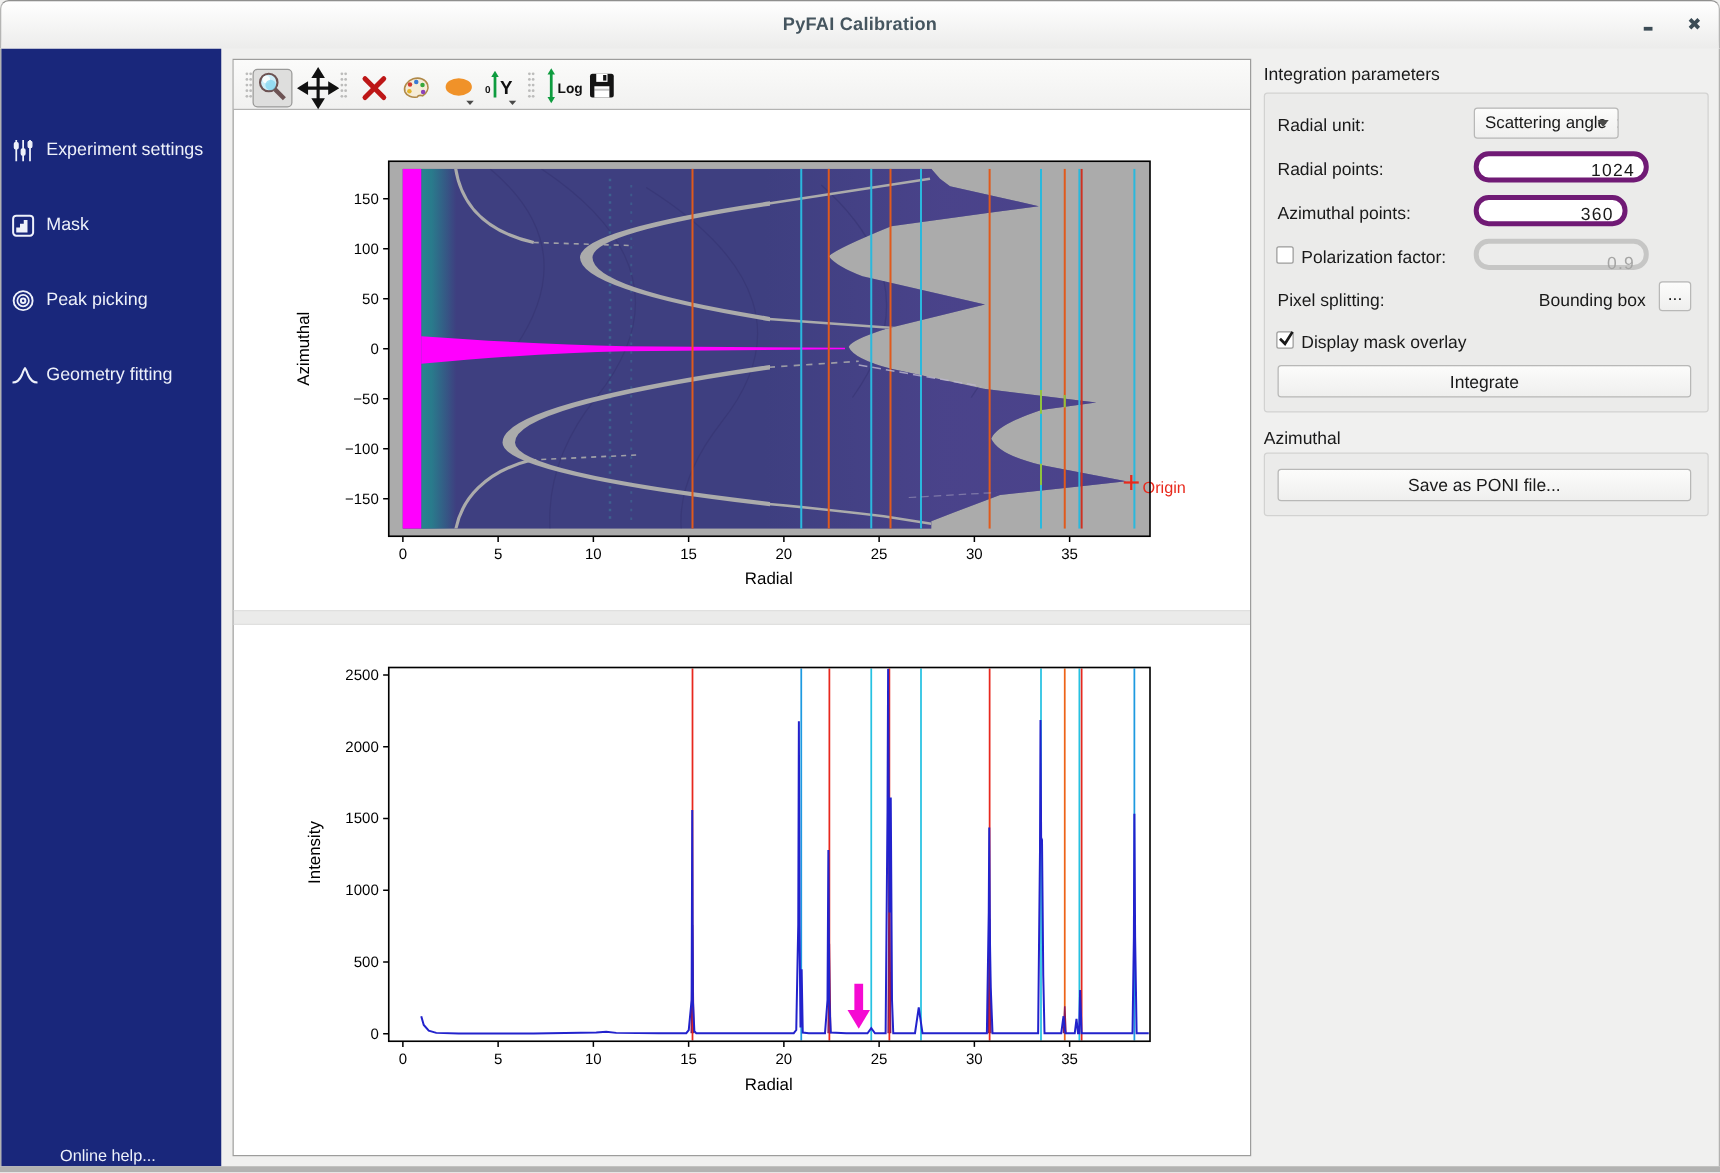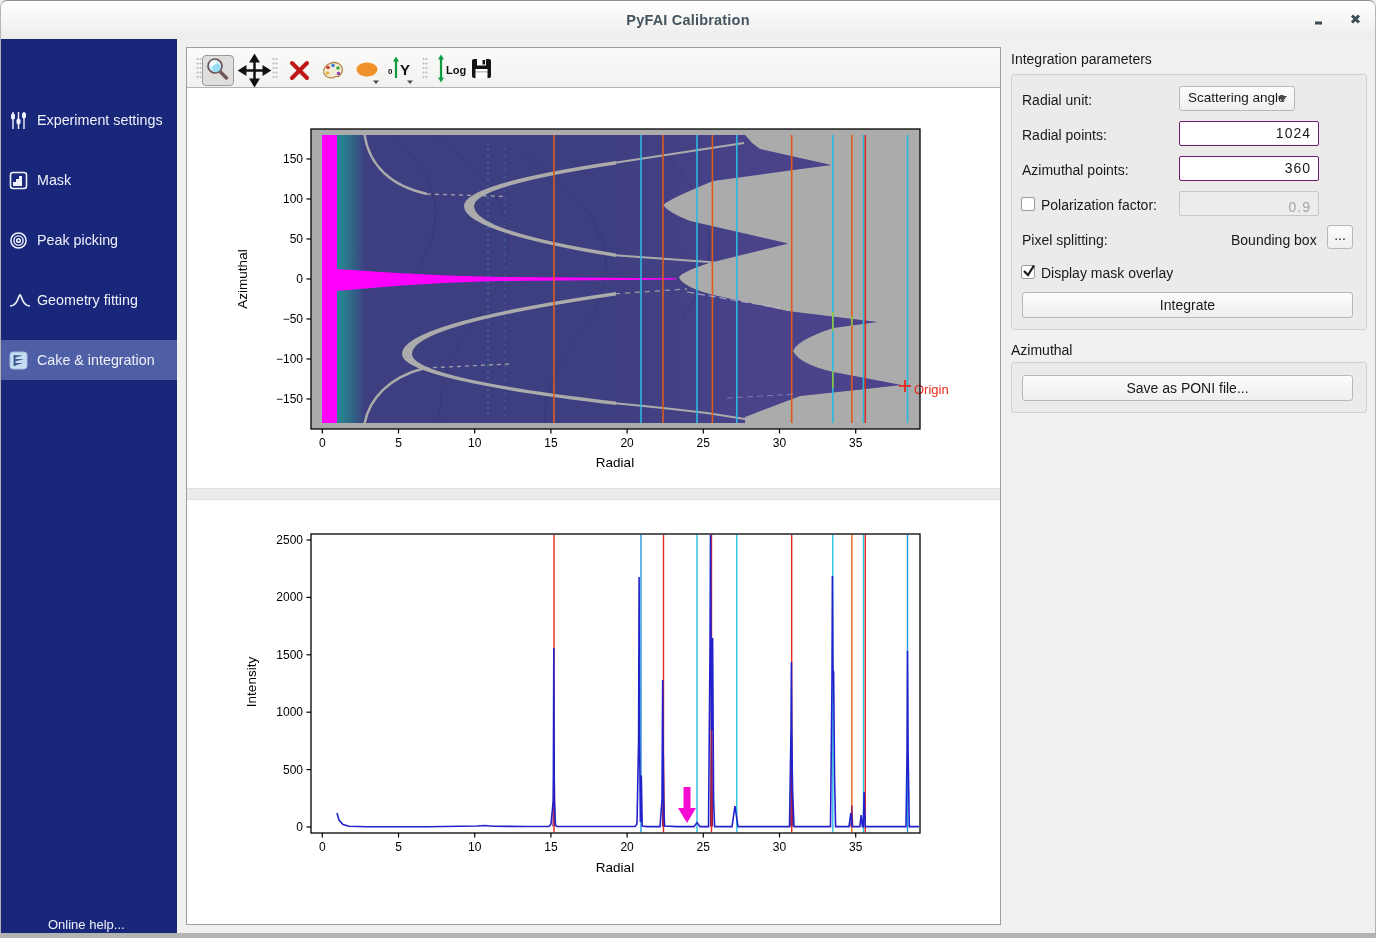--- a/index.html
+++ b/index.html
@@ -21,21 +21,21 @@
 #onlinehelp { left:47px; top:878px; color:#eef1fa; font-size:13px; }
 
 #panel { left:186px; top:47px; width:815px; height:878px; border:1px solid #9d9d9c; background:#ffffff; }
 #toolbar { left:0; top:0; width:813px; height:40px; background:linear-gradient(#fbfbfa,#f1f1f0); border-bottom:1px solid #b3b3b2; }
 #splitter { left:0; top:440px; width:813px; height:12px; background:#ebebea; border-top:1px solid #e0e0df; border-bottom:1px solid #e0e0df;}
 #statusbar { left:0; top:844px; width:813px; height:32px; background:#efefee; border-top:1px solid #c9c9c8; font-size:14px; color:#111; }
 #statusbar .txt { position:absolute; left:7px; top:11px; }
 
 .rlabel { font-size:14px; color:#191919; }
 .groupbox { border:1px solid #d2d2d1; border-radius:3px; background:#ebebea; }
-.field { border:1px solid #701a75; border-radius:2px; background:#ffffff; font-size:14px; color:#191919; text-align:right; padding-right:7px; }
+.field { border:4px solid #701a75; border-radius:12px; background:#ffffff; font-size:14px; color:#191919; text-align:right; padding-right:7px; }
 .btn { border:1px solid #b8b8b7; border-radius:3px; background:linear-gradient(#fcfcfb,#efefee); font-size:14px; color:#191919; text-align:center; }
 .cb { width:14px; height:14px; border:1px solid #9b9b9a; border-radius:2px; background:#fff; }
 #botstrip { left:0; top:933px; width:1376px; height:5px; background:#b2b2b1; }
 #leftedge { left:0; top:39px; width:1px; height:894px; background:#b2b2b1;}
 #rightedge { left:1375px; top:39px; width:1px; height:894px; background:#b2b2b1;}
 </style>
 </head>
 <body>
 <div class="abs" id="titlebar"></div>
 <div class="abs" id="title">PyFAI Calibration</div>
@@ -71,28 +71,20 @@
     </svg>
   </div>
   <div class="navitem" style="top:181px">
       <span class="lbl">Peak picking</span>
     <svg width="19" height="19" viewBox="0 0 19 19">
       <circle cx="9.5" cy="9.5" r="7.6" fill="none" stroke="#eef1fa" stroke-width="1.5"></circle>
       <circle cx="9.5" cy="9.5" r="4.6" fill="none" stroke="#eef1fa" stroke-width="1.4"></circle>
       <circle cx="9.5" cy="9.5" r="1.8" fill="none" stroke="#eef1fa" stroke-width="1.6"></circle>
     </svg>
   </div>
-  <div class="navitem sel" style="top:301px">
-      <span class="lbl">Cake &amp; integration</span>
-    <svg width="19" height="19" viewBox="0 0 19 19">
-      <rect x="1" y="1" width="17" height="17" rx="3" fill="#c7ddf2" stroke="#9fc0e0" stroke-width="1"></rect>
-      <path d="M4.5 4 L6.5 4 L6.5 15 L4.5 15 Z" fill="#3c5f92"></path>
-        <path d="M6 4.2 L14 4.2 L6 6.8 Z M6 8 L15 8 L6 10.6 Z M6 12 L14 12 L6 14.6 Z" fill="#3c5f92"></path>
-    </svg>
-  </div>
   <div class="abs" id="onlinehelp">Online help...</div>
 </div>
 <div class="abs" id="panel">
   <div class="abs" id="toolbar">
   <svg width="813" height="40" viewBox="0 0 813 40">
     <g fill="#bcbcbb">
       <g id="h1">
             <circle cx="10.5" cy="11" r="1.1"></circle>
             <circle cx="13.5" cy="11" r="1.1"></circle>
             <circle cx="10.5" cy="15.5" r="1.1"></circle>
@@ -392,21 +384,21 @@
 <div class="abs rlabel" style="left:1022px;top:162px;">Azimuthal points:</div>
 <div class="abs rlabel" style="left:1041px;top:197px;">Polarization factor:</div>
 <div class="abs rlabel" style="left:1022px;top:232px;">Pixel splitting:</div>
 <div class="abs rlabel" style="left:1041px;top:265px;">Display mask overlay</div>
 <div class="abs btn" style="left:1179px;top:86px;width:116px;height:25px;text-align:left;padding:3px 0 0 8px;font-size:13.5px;overflow:hidden;white-space:nowrap;">Scattering angle&nbsp; :
   <svg style="position:absolute;right:6px;top:9px" width="10" height="7">
       <path d="M0 0 L9 0 L4.5 5.5 Z" fill="#4a4a49"></path>
     </svg>
 </div>
 <div class="abs field" style="left:1179px;top:121px;width:140px;height:25px;padding-top:3px;letter-spacing:1px;">1024</div>
-<div class="abs field" style="left:1179px;top:156px;width:140px;height:25px;padding-top:3px;letter-spacing:1px;">360</div>
+<div class="abs field" style="left:1179px;top:156px;width:123px;height:25px;padding-top:3px;letter-spacing:1px;">360</div>
 <div class="abs field" style="left:1179px;top:191px;width:140px;height:25px;padding-top:7px;letter-spacing:1px;background:#ececeb;border-color:#c6c6c5;color:#a5a5a4;">0.9</div>
 <div class="abs cb" style="left:1021px;top:197px;"></div>
 <div class="abs rlabel" style="left:1231px;top:232px;">Bounding box</div>
 <div class="abs btn" style="left:1327px;top:225px;width:26px;height:24px;padding-top:1px;">...</div>
 <div class="abs cb" style="left:1021px;top:265px;"></div>
 <svg class="abs" style="left:1021px;top:263px" width="18" height="18">
     <path d="M3 8 L7 12 L13 2.5" fill="none" stroke="#1a1a1a" stroke-width="2.2"></path>
   </svg>
 <div class="abs btn" style="left:1022px;top:292px;width:331px;height:26px;padding-top:4px;">Integrate</div>
 <div class="abs rlabel" style="left:1011px;top:342px;">Azimuthal</div>

